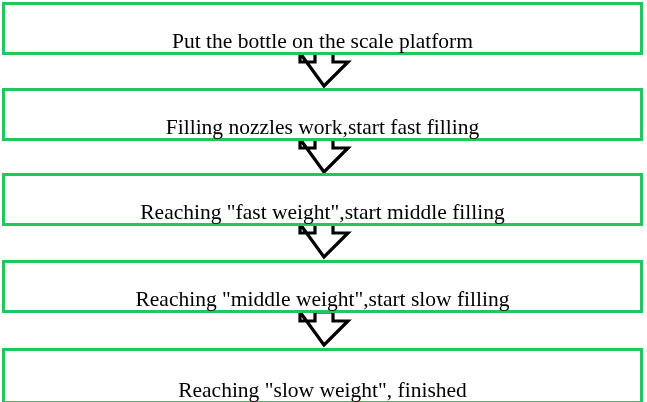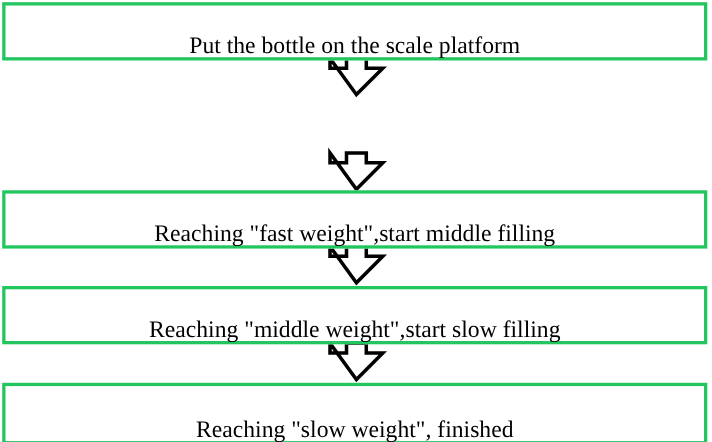--- a/index.html
+++ b/index.html
@@ -72,20 +72,23 @@
 </style>
 </head>
 <body>
 
 <div id="canvas">
 
   <div class="flow-box" id="box-0">
     <span class="box-label">Put the bottle on the scale platform</span>
   </div>
 
+  <div class="flow-box" id="box-1">
+    <span class="box-label">Filling nozzles work,start fast filling</span>
+  </div>
 
   <div class="flow-box" id="box-2">
     <span class="box-label">Reaching "fast weight",start middle filling</span>
   </div>
 
   <div class="flow-box" id="box-3">
     <span class="box-label">Reaching "middle weight",start slow filling</span>
   </div>
 
   <div class="flow-box" id="box-4">

